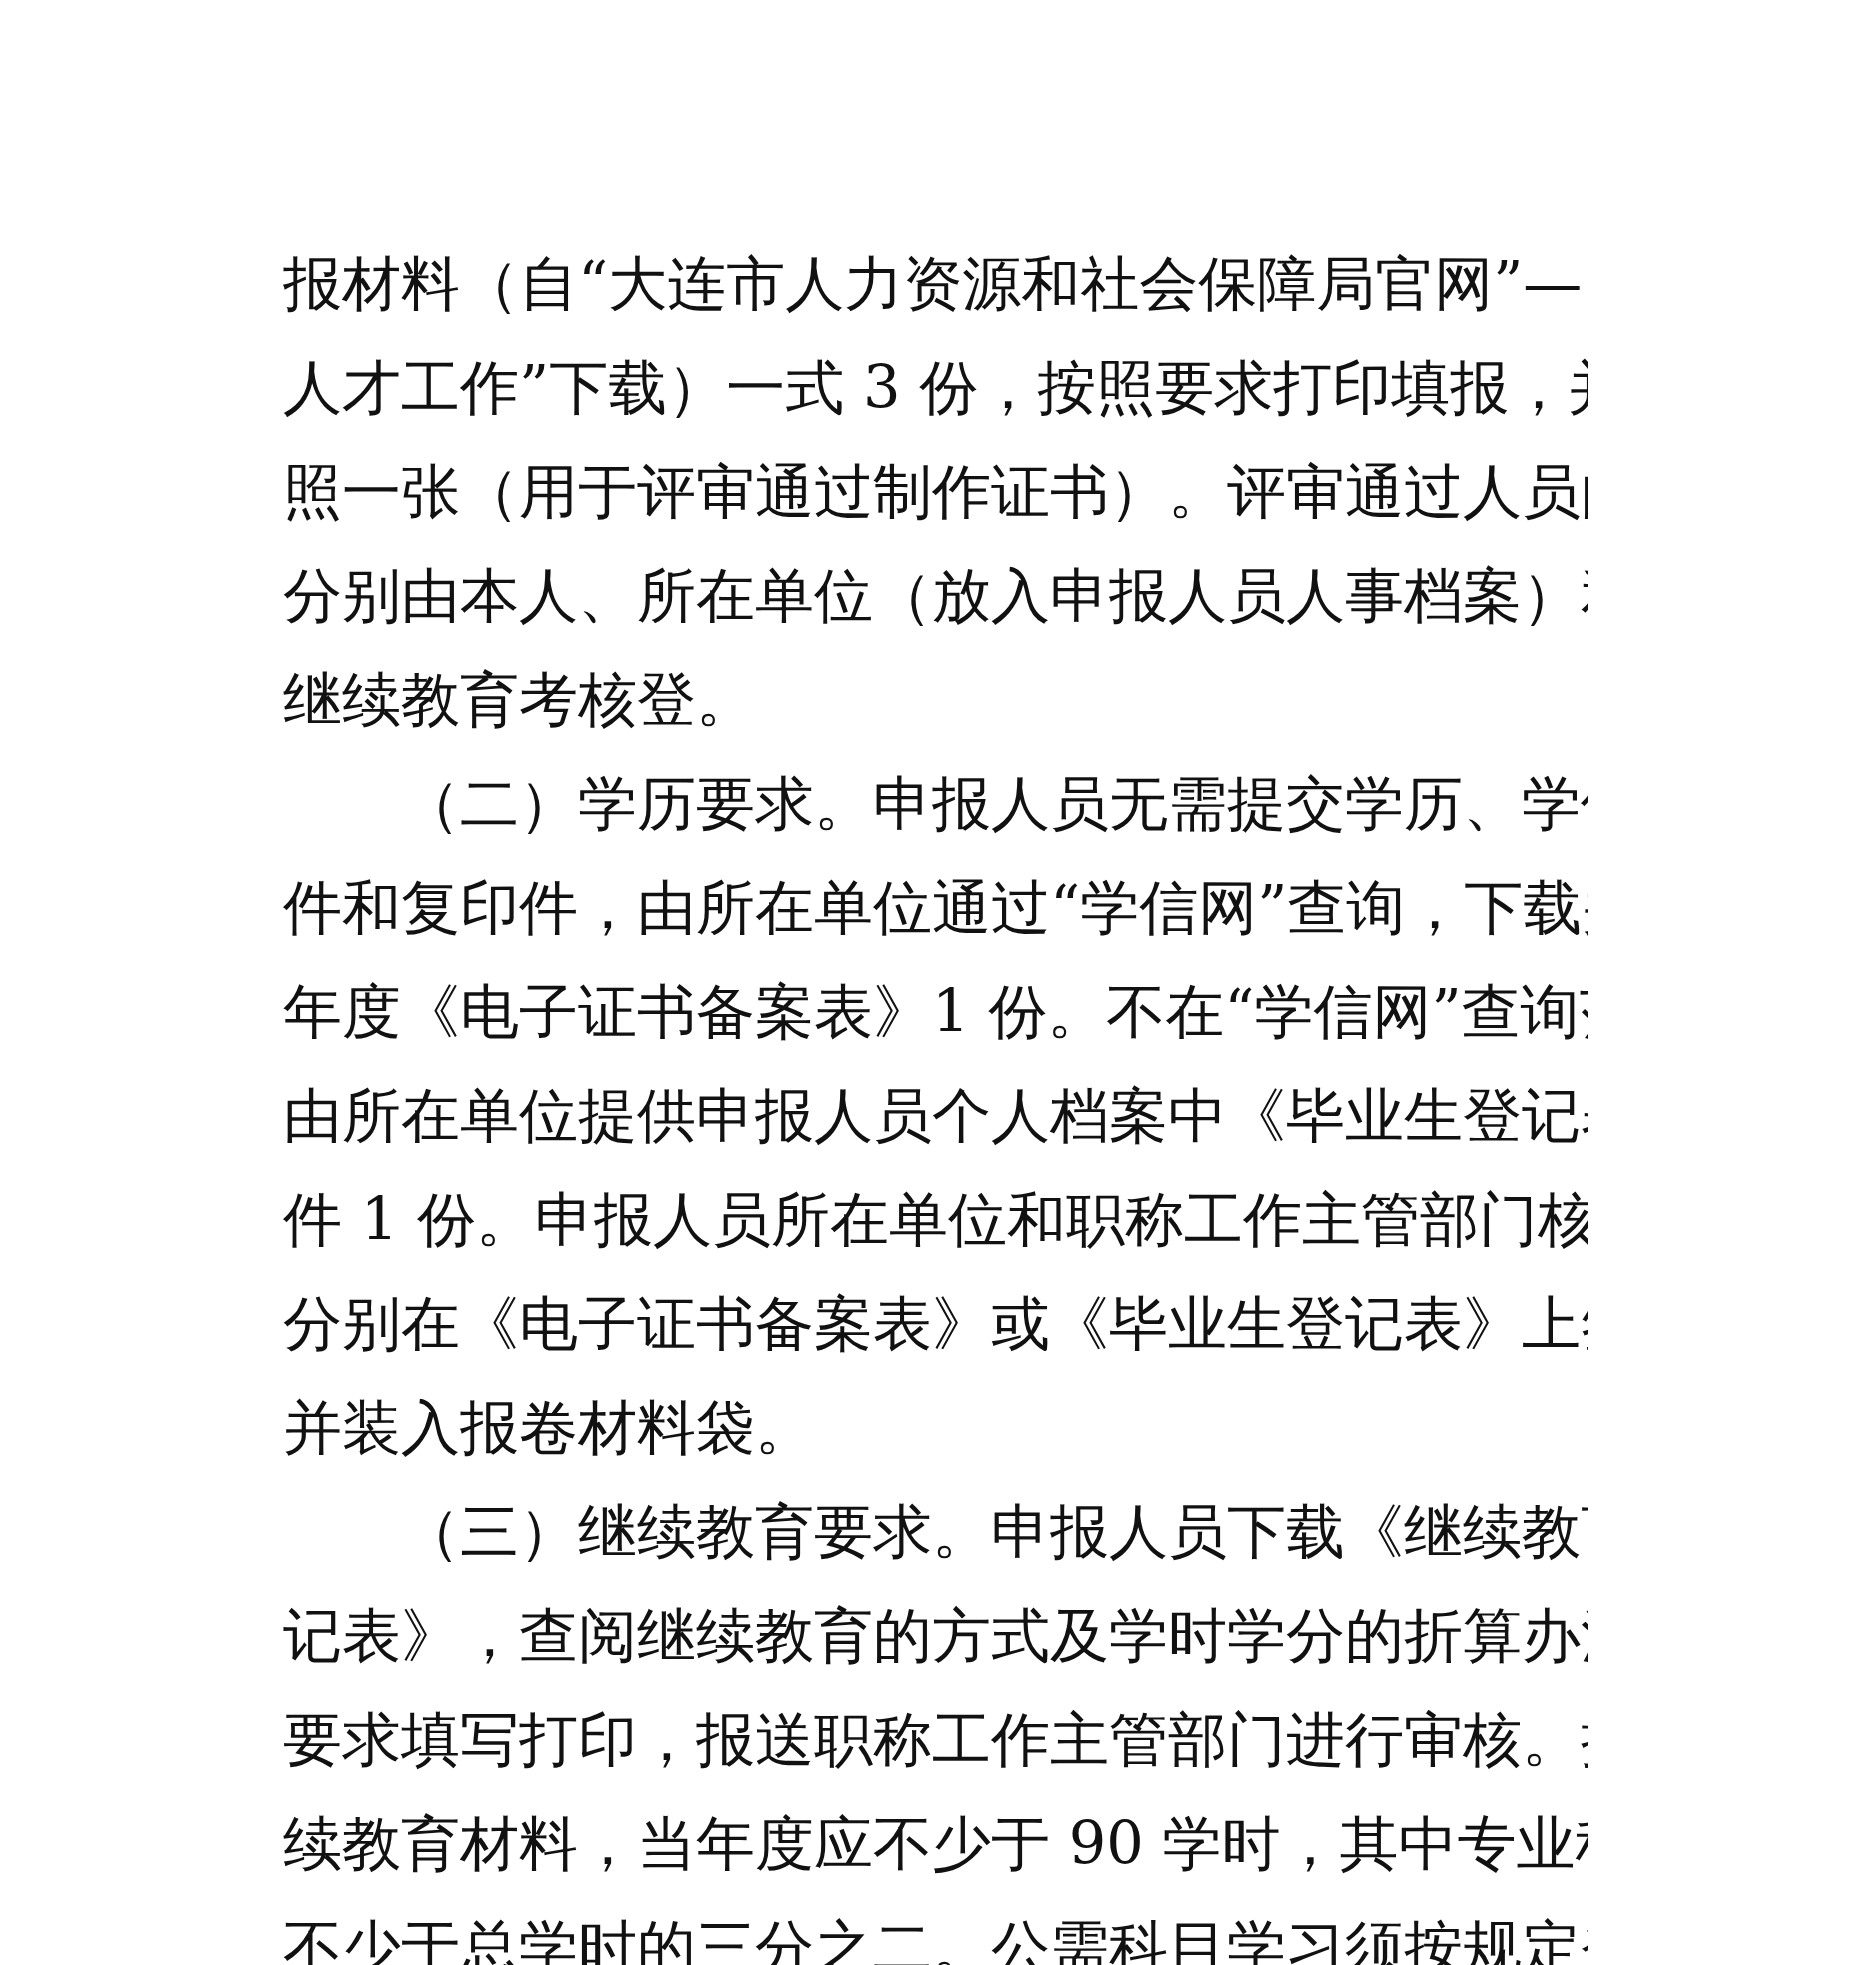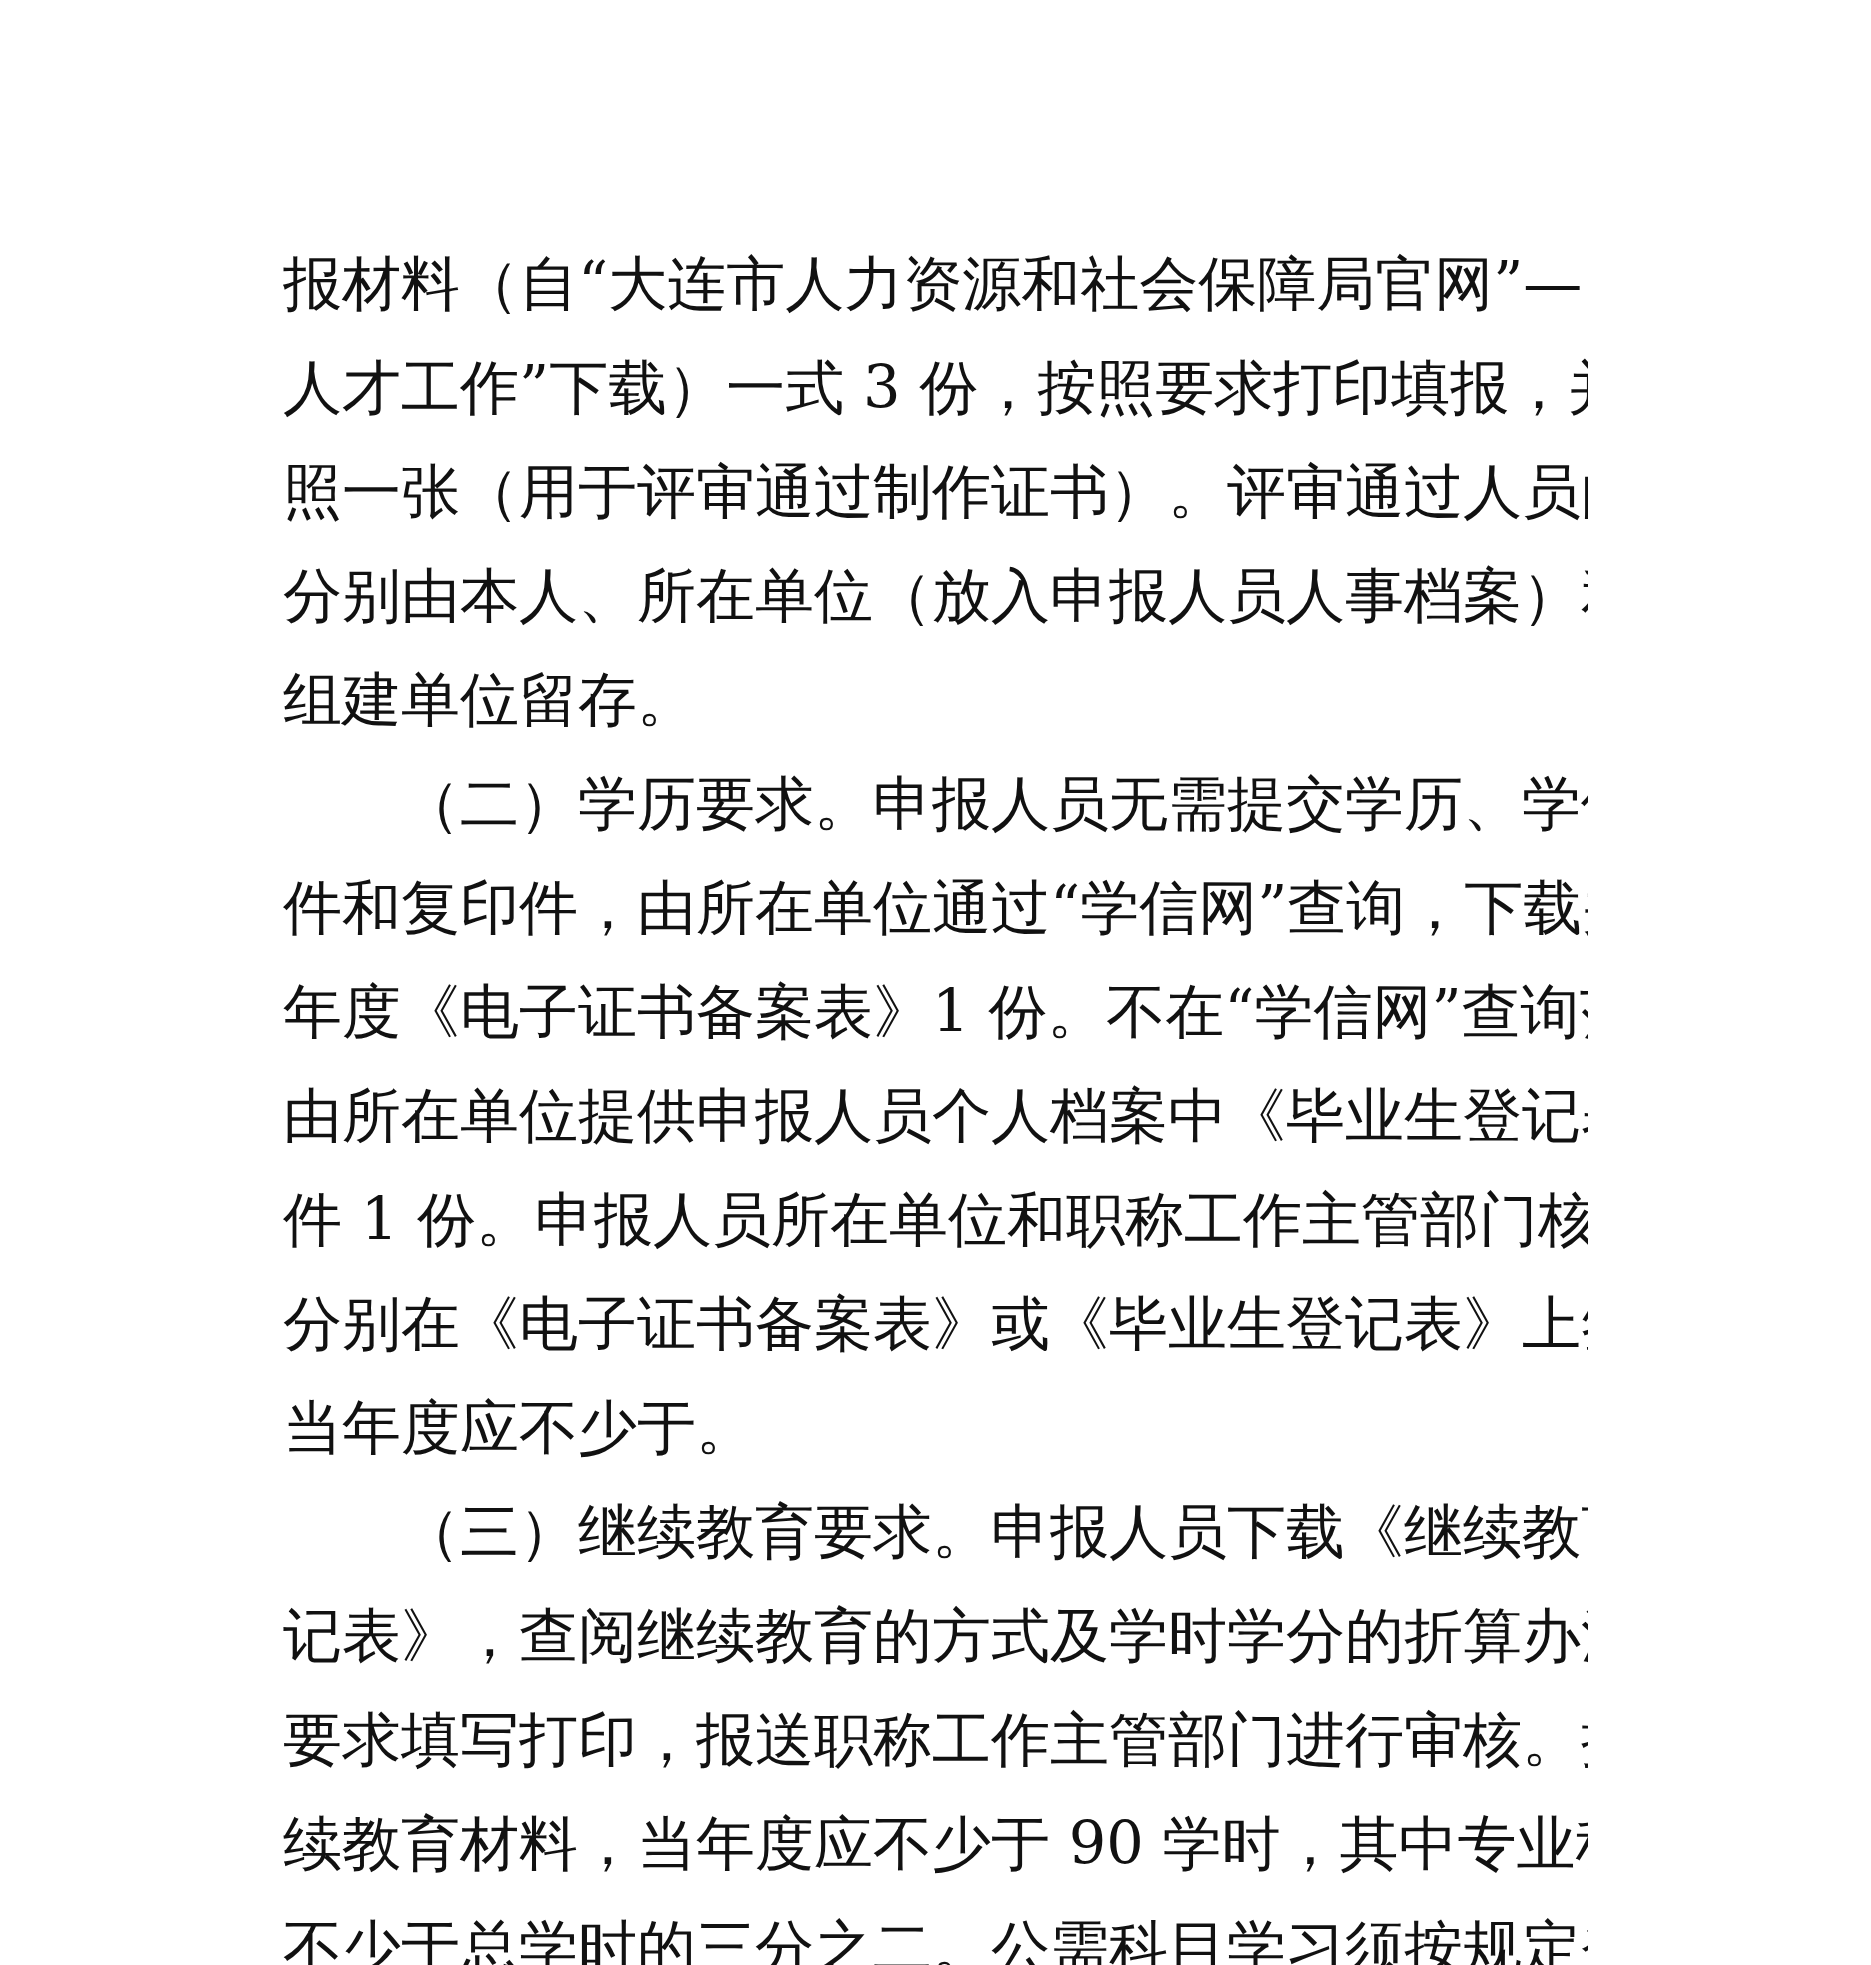--- a/index.html
+++ b/index.html
@@ -14,28 +14,28 @@
 </style>
 </head>
 <body>
 
 <div class="page">
   <div class="body-text">
     <div class="line">报材料（自“大连市人力资源和社会保障局官网”—“技术技能</div>
     <div class="line">人才工作”下载）一式 3 份，按照要求打印填报，并提供证件</div>
     <div class="line">照一张（用于评审通过制作证书）。评审通过人员的评定表</div>
     <div class="line">分别由本人、所在单位（放入申报人员人事档案）和评委会</div>
-    <div class="line last">组建单位留存。</div>
+    <div class="line last">继续教育考核登。</div>
     <div class="line indent">（二）学历要求。申报人员无需提交学历、学位证书原</div>
     <div class="line">件和复印件，由所在单位通过“学信网”查询，下载并打印当</div>
     <div class="line">年度《电子证书备案表》1 份。不在“学信网”查询范围的，</div>
     <div class="line">由所在单位提供申报人员个人档案中《毕业生登记表》复印</div>
     <div class="line">件 1 份。申报人员所在单位和职称工作主管部门核准确认后，</div>
     <div class="line">分别在《电子证书备案表》或《毕业生登记表》上签字盖章</div>
-    <div class="line last">当年度应不少于。</div>
+    <div class="line last">并装入报卷材料袋。</div>
     <div class="line indent">（三）继续教育要求。申报人员下载《继续教育考核登</div>
     <div class="line">记表》，查阅继续教育的方式及学时学分的折算办法，并按</div>
     <div class="line">要求填写打印，报送职称工作主管部门进行审核。提供的继</div>
     <div class="line">续教育材料，当年度应不少于 90 学时，其中专业科目学习</div>
     <div class="line">不少于总学时的三分之二。公需科目学习须按规定登录辽宁</div>
 
   </div>
 
 </div>
 

